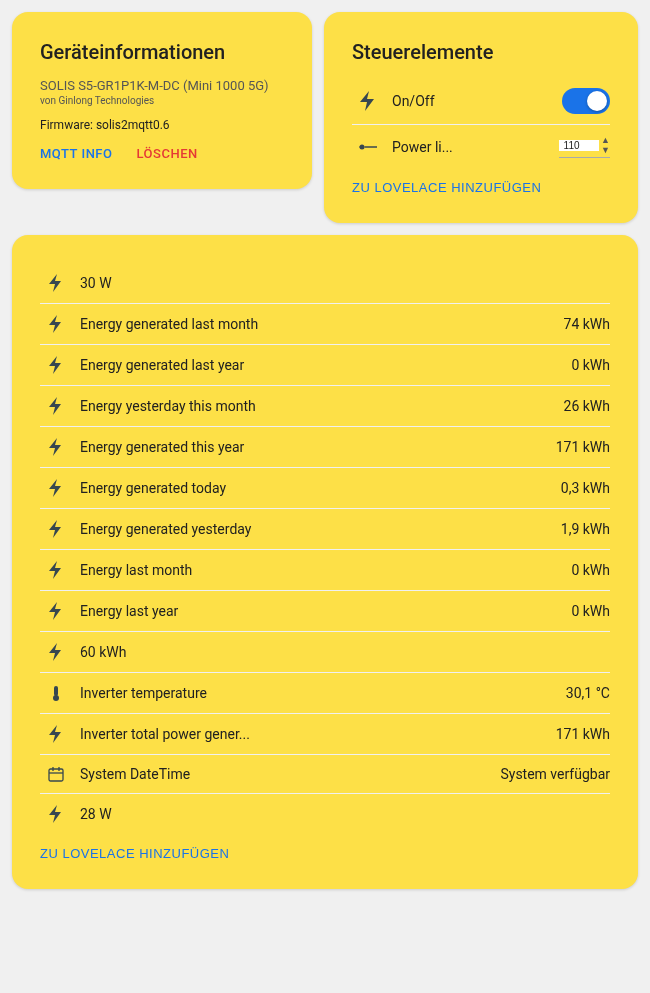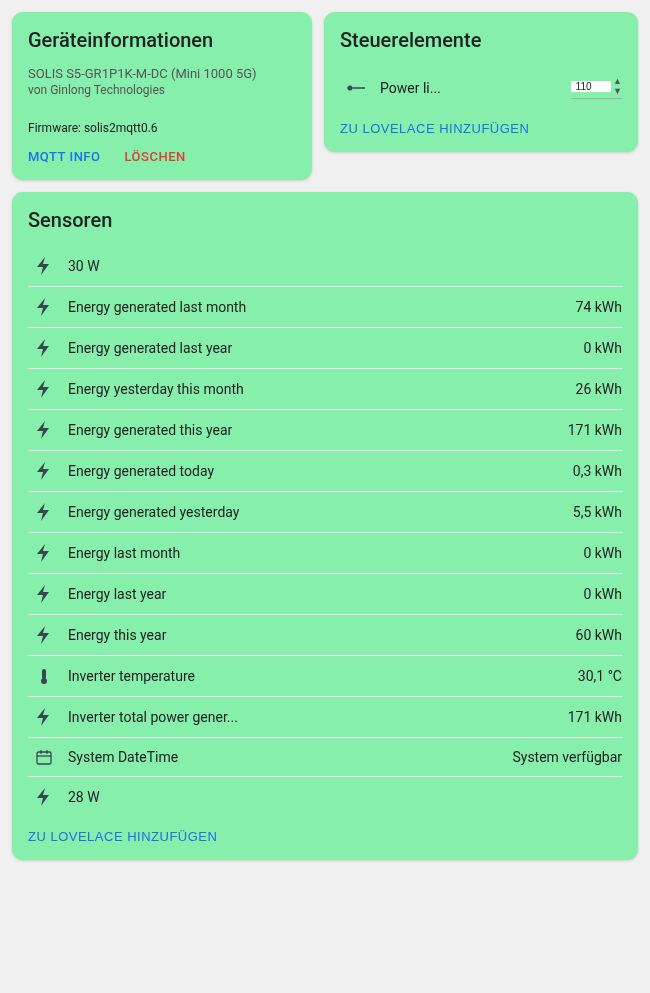--- a/index.html
+++ b/index.html
@@ -16,23 +16,23 @@
       flex-direction: column;
       gap: 0;
       padding: 12px;
     }
     .top-row {
       display: flex;
       gap: 12px;
       align-items: flex-start;
     }
     .card {
-      background: #86efac;
-      border-radius: 11px;
-      padding: 16px;
+      background: #fde047;
+      border-radius: 16px;
+      padding: 28px;
       box-shadow: 0 1px 3px rgba(0,0,0,0.15);
     }
     .device-card {
       flex: 0 0 300px;
       max-width: 300px;
     }
     .controls-card {
       flex: 1;
     }
     .section-title {
@@ -40,23 +40,23 @@
       font-weight: 500;
       color: #212121;
       margin-bottom: 14px;
     }
     .device-model {
       font-size: 13px;
       color: #555;
       margin-bottom: 2px;
     }
     .device-brand {
-      font-size: 12px;
+      font-size: 10px;
       color: #555;
-      margin-bottom: 24px;
+      margin-bottom: 12px;
     }
     .device-firmware {
       font-size: 12px;
       color: #212121;
       margin-bottom: 14px;
     }
     .device-actions {
       display: flex;
       gap: 24px;
     }
@@ -220,20 +220,33 @@
       <div class="device-firmware">Firmware: solis2mqtt0.6</div>
       <div class="device-actions">
         <a class="action-link">MQTT INFO</a>
         <a class="action-link delete">LÖSCHEN</a>
       </div>
     </div>
 
     <div class="card controls-card">
       <div class="section-title">Steuerelemente</div>
 
+      <div class="control-row">
+        <div class="control-icon bolt-icon">
+          <svg width="16" height="20" viewBox="0 0 16 20" fill="none">
+            <path d="M9 0L0 11h7l-2 9 9-12H7l2-8z" fill="#37474f"></path>
+          </svg>
+        </div>
+        <div class="control-label">On/Off</div>
+        <div class="toggle-switch">
+          <div class="toggle-track">
+            <div class="toggle-thumb"></div>
+          </div>
+        </div>
+      </div>
 
       <div class="control-row">
         <div class="control-icon">
           <svg width="18" height="6" viewBox="0 0 18 6" fill="none">
             <circle cx="3" cy="3" r="2.5" fill="#37474f"></circle>
             <line x1="5.5" y1="3" x2="18" y2="3" stroke="#37474f" stroke-width="1.5"></line>
             <line x1="0" y1="3" x2="0.5" y2="3" stroke="#37474f" stroke-width="1.5"></line>
           </svg>
         </div>
         <div class="control-label">Power li...</div>
@@ -244,21 +257,20 @@
             <button class="spinner-btn">▼</button>
           </div>
         </div>
       </div>
 
       <button class="lovelace-btn">ZU LOVELACE HINZUFÜGEN</button>
     </div>
   </div>
 
   <div class="card sensors-card">
-    <div class="section-title">Sensoren</div>
 
     <div id="sensors-list">
 
     <div class="sensor-row">
       <div class="sensor-icon">
             <svg width="14" height="18" viewBox="0 0 14 18" fill="none">
               <path d="M8 0L0 10h6l-2 8 8-11H6l2-7z" fill="#37474f"></path>
             </svg>
           </div>
       <div class="sensor-value">30 W</div>
@@ -308,21 +320,21 @@
       <div class="sensor-name">Energy generated today</div>
       <div class="sensor-value">0,3 kWh</div>
     </div>
         <div class="sensor-row">
       <div class="sensor-icon">
             <svg width="14" height="18" viewBox="0 0 14 18" fill="none">
               <path d="M8 0L0 10h6l-2 8 8-11H6l2-7z" fill="#37474f"></path>
             </svg>
           </div>
       <div class="sensor-name">Energy generated yesterday</div>
-      <div class="sensor-value">5,5 kWh</div>
+      <div class="sensor-value">1,9 kWh</div>
     </div>
         <div class="sensor-row">
       <div class="sensor-icon">
             <svg width="14" height="18" viewBox="0 0 14 18" fill="none">
               <path d="M8 0L0 10h6l-2 8 8-11H6l2-7z" fill="#37474f"></path>
             </svg>
           </div>
       <div class="sensor-name">Energy last month</div>
       <div class="sensor-value">0 kWh</div>
     </div>
@@ -334,21 +346,20 @@
           </div>
       <div class="sensor-name">Energy last year</div>
       <div class="sensor-value">0 kWh</div>
     </div>
         <div class="sensor-row">
       <div class="sensor-icon">
             <svg width="14" height="18" viewBox="0 0 14 18" fill="none">
               <path d="M8 0L0 10h6l-2 8 8-11H6l2-7z" fill="#37474f"></path>
             </svg>
           </div>
-      <div class="sensor-name">Energy this year</div>
       <div class="sensor-value">60 kWh</div>
     </div>
         <div class="sensor-row">
       <div class="sensor-icon">
             <svg width="14" height="18" viewBox="0 0 14 18" fill="none">
               <rect x="5" y="2" width="4" height="10" rx="2" fill="#37474f"></rect>
               <circle cx="7" cy="14" r="3" fill="#37474f"></circle>
             </svg>
           </div>
       <div class="sensor-name">Inverter temperature</div>

